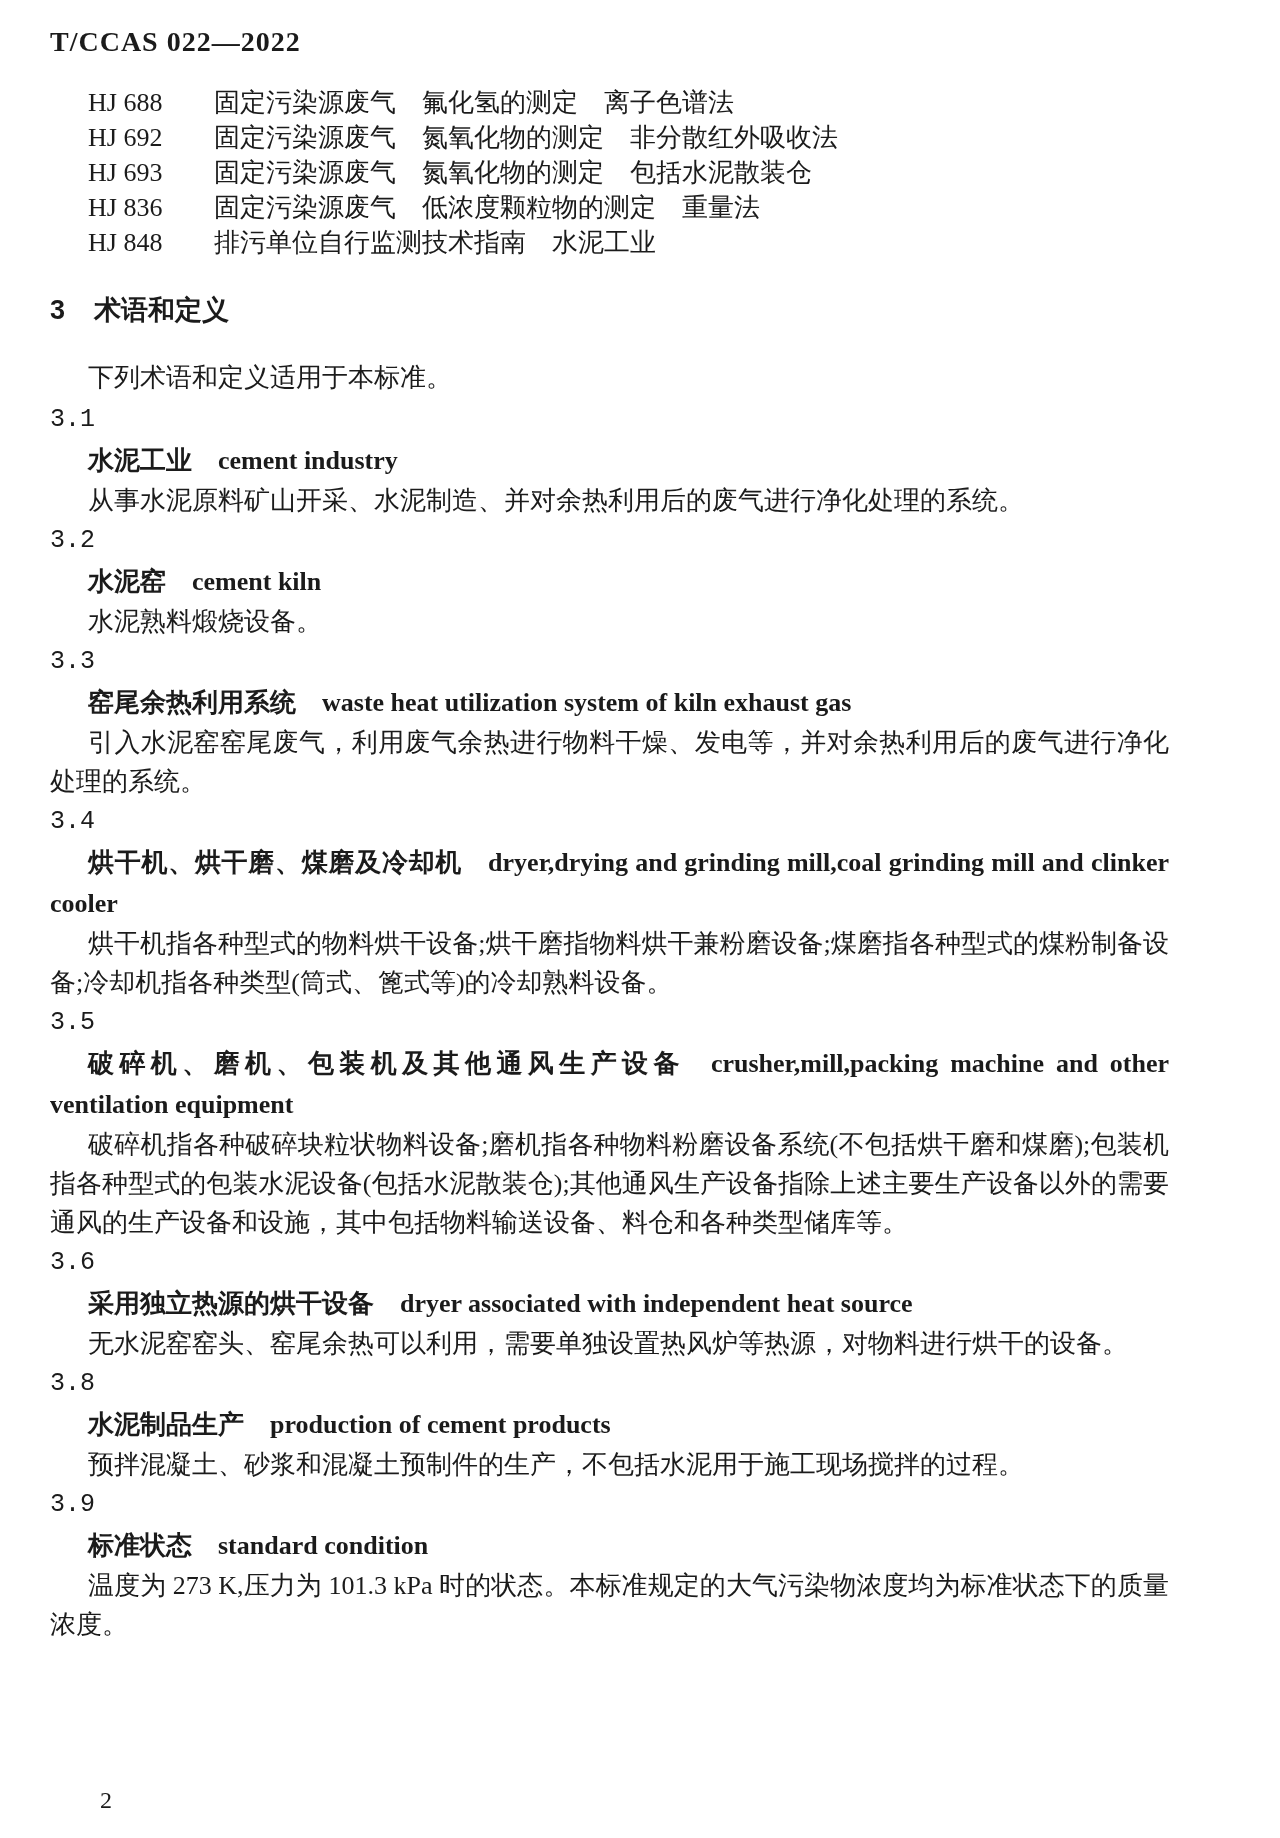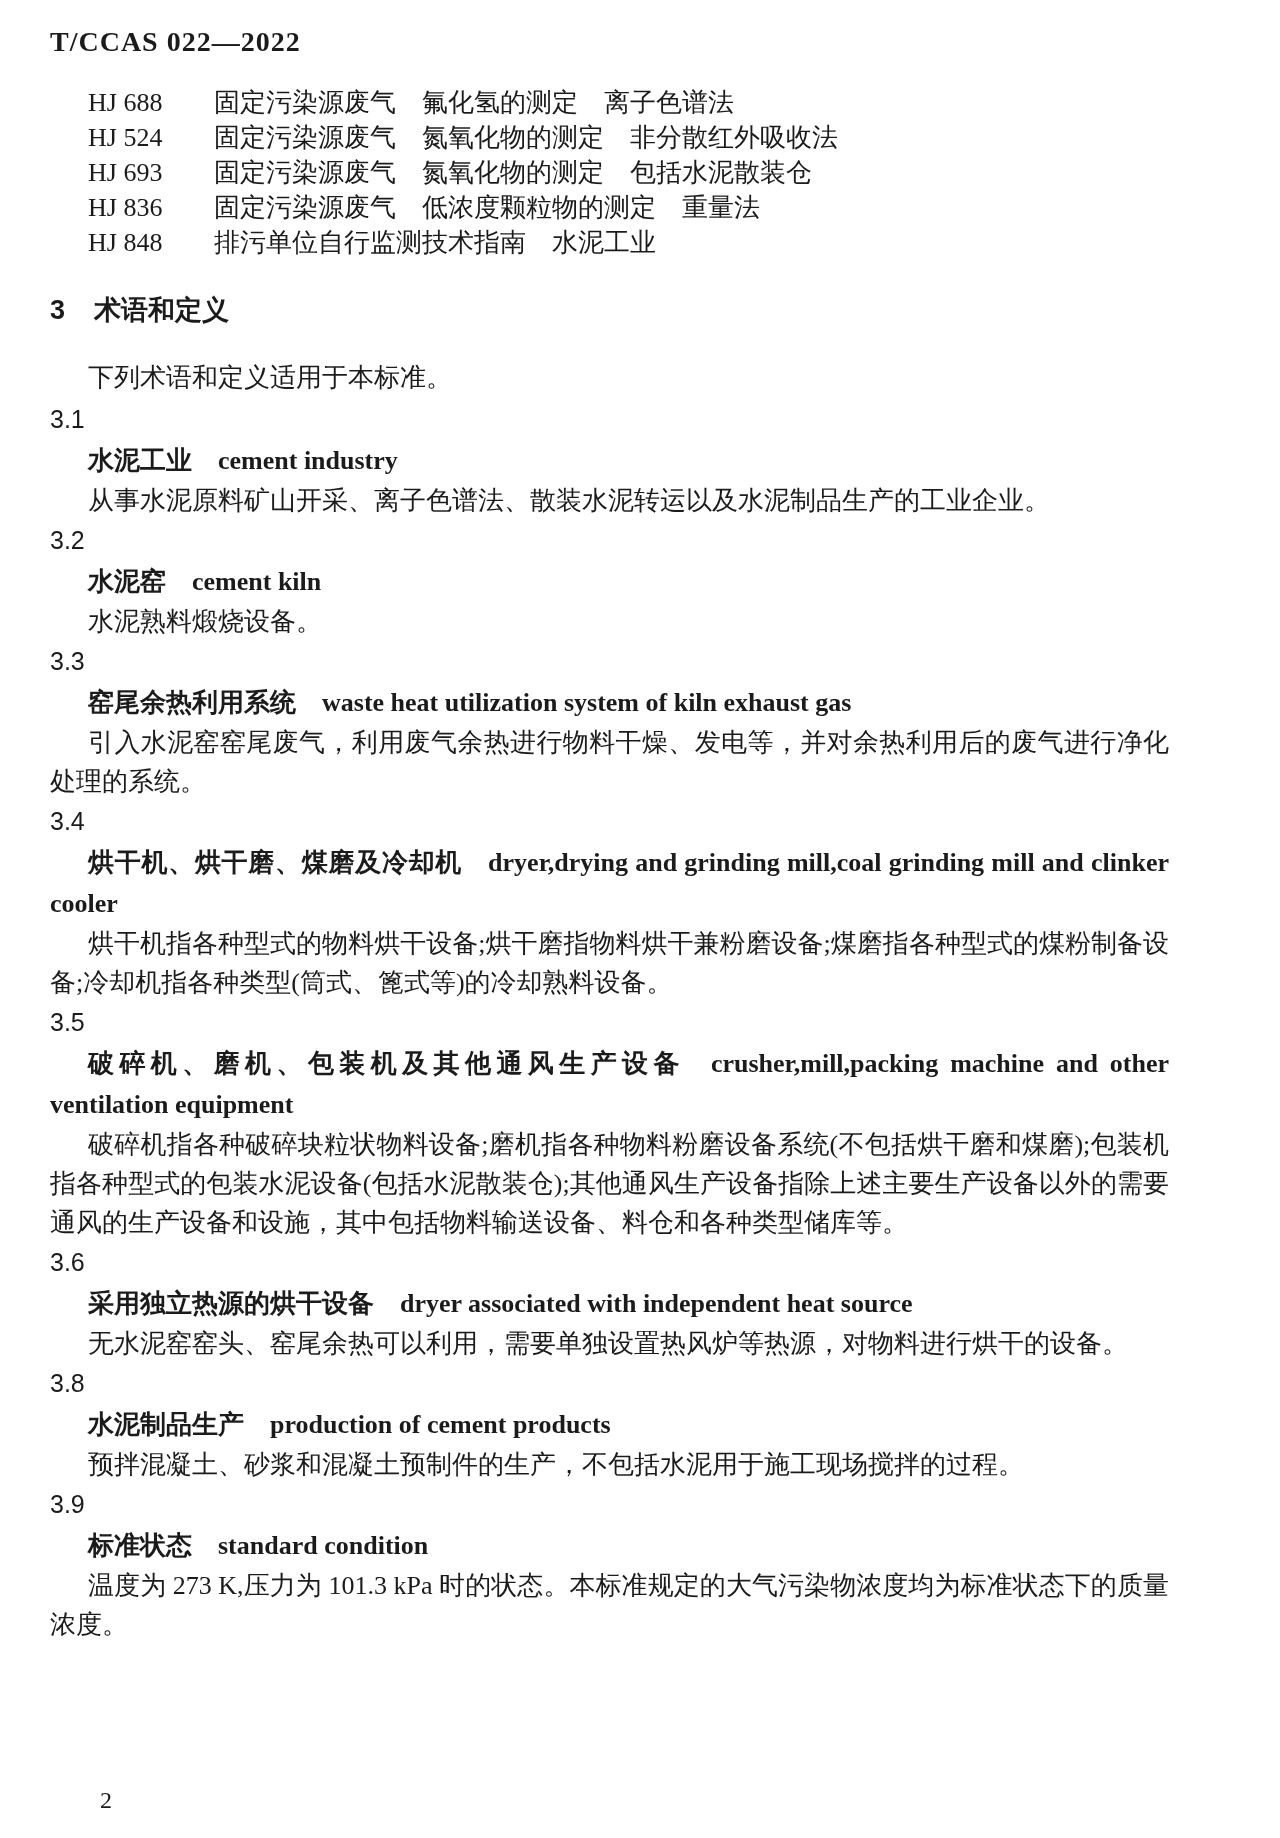--- a/index.html
+++ b/index.html
@@ -37,21 +37,21 @@
   }
   .section-number { width: 44px; flex: 0 0 auto; }
   .section-intro {
     margin-top: 33px;
     font-size: 26px;
     line-height: 38px;
     text-indent: 38px;
   }
   .terms { margin-top: 2px; }
   .term-number {
-    font-family: Liberation Sans, sans-serif;
+    font-family: Liberation Mono, monospace;
     font-size: 25px;
     line-height: 41px;
     color: #1b1b1b;
   }
   .term-heading {
     font-size: 26px;
     line-height: 41px;
     text-indent: 38px;
     font-weight: bold;
     text-align: justify;
@@ -86,21 +86,21 @@
 
   <div class="doc-code">T/CCAS 022—2022</div>
 
   <div class="ref-list">
   <div class="ref-row">
     <span class="ref-code">HJ 688</span>
     <span class="ref-title">固定污染源废气　氟化氢的测定　离子色谱法</span>
   </div>
 
   <div class="ref-row">
-    <span class="ref-code">HJ 524</span>
+    <span class="ref-code">HJ 692</span>
     <span class="ref-title">固定污染源废气　氮氧化物的测定　非分散红外吸收法</span>
   </div>
 
   <div class="ref-row">
     <span class="ref-code">HJ 693</span>
     <span class="ref-title">固定污染源废气　氮氧化物的测定　包括水泥散装仓</span>
   </div>
 
   <div class="ref-row">
     <span class="ref-code">HJ 836</span>
@@ -119,21 +119,21 @@
   </div>
 
   <div class="section-intro">下列术语和定义适用于本标准。</div>
 
   <div class="terms">
   <div class="term-block">
     <div class="term-number">3.1</div>
     <div class="term-heading">
       <span class="term-zh">水泥工业</span><span class="term-en">cement industry</span>
     </div>
-    <div class="term-def">从事水泥原料矿山开采、离子色谱法、散装水泥转运以及水泥制品生产的工业企业。</div>
+    <div class="term-def">从事水泥原料矿山开采、水泥制造、并对余热利用后的废气进行净化处理的系统。</div>
   </div>
 
   <div class="term-block">
     <div class="term-number">3.2</div>
     <div class="term-heading">
       <span class="term-zh">水泥窑</span><span class="term-en">cement kiln</span>
     </div>
     <div class="term-def">水泥熟料煅烧设备。</div>
   </div>
 

